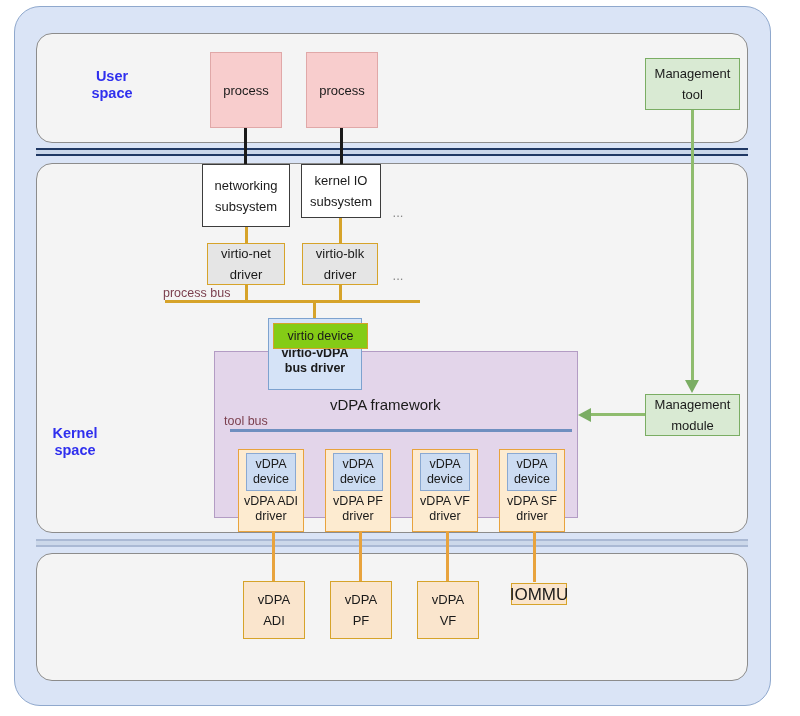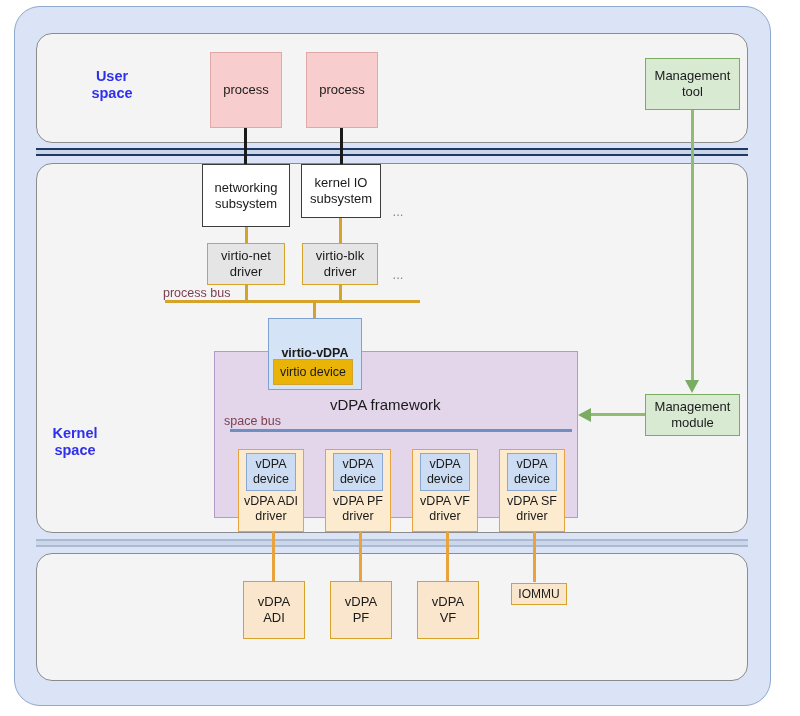--- a/index.html
+++ b/index.html
@@ -31,21 +31,21 @@
   .zone-label{
     position:absolute;color:#2f2fee;font-weight:bold;font-size:14.5px;line-height:17px;
     text-align:center;white-space:pre-line;
   }
   #label-user{left:38px;top:68px;width:74px;margin-left:37px;}
   #label-kernel{left:35px;top:425px;width:80px;}
   #label-hw{left:38px;top:589px;width:74px;}
 
   
   .box{position:absolute;box-sizing:border-box;display:flex;align-items:center;justify-content:center;
-       text-align:center;font-size:13px;line-height:16px;color:#1a1a1a;white-space:pre-line;}
+       text-align:center;font-size:13px;line-height:21px;color:#1a1a1a;white-space:pre-line;}
 
   .box-process{background:#f8cdcd;border:1px solid #e0a8a8;}
   .box-subsystem{background:#ffffff;border:1.4px solid #3c3c3c;}
   .box-driver{background:#e5e5e5;border:1.4px solid #d6a32a;}
   .box-green{background:#d9ead3;border:1.4px solid #7aad63;}
   .box-blue{background:#cfe0f5;border:1.4px solid #7da2cf;}
   .box-bluelight{background:#ccdcf2;border:1.2px solid #8aa9d2;}
   .box-hw{background:#fae5cd;border:1.4px solid #d6a32a;}
   .box-vdpadrv{background:#fdebd0;border:1.6px solid #e8a33d;}
 
@@ -72,21 +72,21 @@
     position:absolute;left:214px;top:351px;width:364px;height:167px;
     background:#e3d5ea;border:1px solid #b39cc4;box-sizing:border-box;
   }
   #vdpa-framework-label{position:absolute;left:330px;top:396px;font-size:15px;color:#1a1a1a;}
 
   
   #virtio-vdpa-bus-driver{
     left:268px;top:318px;width:94px;height:72px;background:#d5e3f7;border:1.4px solid #7da2cf;
     display:block;padding-top:27px;font-weight:bold;font-size:12.5px;line-height:15px;
   }
-  #virtio-device{left:273px;top:323px;width:80px;height:26px;background:#eab308;border:1.3px solid #d6a32a;font-size:12.5px;margin-top:36px;}
+  #virtio-device{left:273px;top:323px;width:95px;height:26px;background:#84cc16;border:1.3px solid #d6a32a;font-size:12.5px;}
 
   
   #vdpa-bus-line{position:absolute;left:230px;top:429px;width:342px;height:3px;background:#6f8fc0;}
   #vdpa-bus-label{position:absolute;left:224px;top:414px;font-size:12.5px;color:#7b3f4e;}
 
   
   .vdpa-drv{width:66px;height:83px;display:block;padding-top:44px;font-size:12.5px;line-height:15px;}
   .vdpa-dev{width:50px;height:38px;font-size:12.5px;line-height:15px;}
   #vdpa-adi-driver{left:238px;top:449px;}
   #vdpa-pf-driver{left:325px;top:449px;}
@@ -97,21 +97,21 @@
   #vdpa-device-3{left:420px;top:453px;}
   #vdpa-device-4{left:507px;top:453px;}
 
   #management-module{left:645px;top:394px;width:95px;height:42px;}
 
   
   #hw-adi{left:243px;top:581px;width:62px;height:58px;}
   #hw-pf{left:330px;top:581px;width:62px;height:58px;}
   #hw-vf{left:417px;top:581px;width:62px;height:58px;}
   #hw-sf{left:504px;top:581px;width:62px;height:58px;padding-top:14px;display:block;}
-  #hw-iommu{left:511px;top:583px;width:56px;height:22px;background:#fae5cd;border:1.3px solid #d6a32a;font-size:12px;}
+  #hw-iommu{left:511px;top:583px;width:56px;height:22px;background:#fae5cd;border:1.3px solid #d6a32a;font-size:17px;}
 
   
   .conn{position:absolute;background:#1a1a1a;}
   .conn-black{background:#1a1a1a;width:3px;}
   .conn-gold{background:#d6a32a;width:2.5px;}
   .conn-blue{background:#6f8fc0;width:2.5px;}
   .conn-goldthick{background:#e8a33d;width:3px;}
 
   #c-p1{left:244px;top:128px;height:36px;}
   #c-p2{left:340px;top:128px;height:36px;}
@@ -199,21 +199,21 @@
 driver</div>
   <div class="box" id="ellipsis-2">...</div>
 
   <div id="virtio-bus-line"></div>
   <div id="virtio-bus-label">process bus</div>
 
   <div id="vdpa-framework"></div>
   <div id="vdpa-framework-label">vDPA framework</div>
 
   <div id="vdpa-bus-line"></div>
-  <div id="vdpa-bus-label">space bus</div>
+  <div id="vdpa-bus-label">tool bus</div>
 
   <div class="box box-blue" id="virtio-vdpa-bus-driver">virtio-vDPA
 bus driver</div>
   <div class="box" id="virtio-device">virtio device</div>
 
   <div class="box box-vdpadrv vdpa-drv" id="vdpa-adi-driver">vDPA ADI
 driver</div>
   <div class="box box-bluelight vdpa-dev" id="vdpa-device-1">vDPA
 device</div>
 

